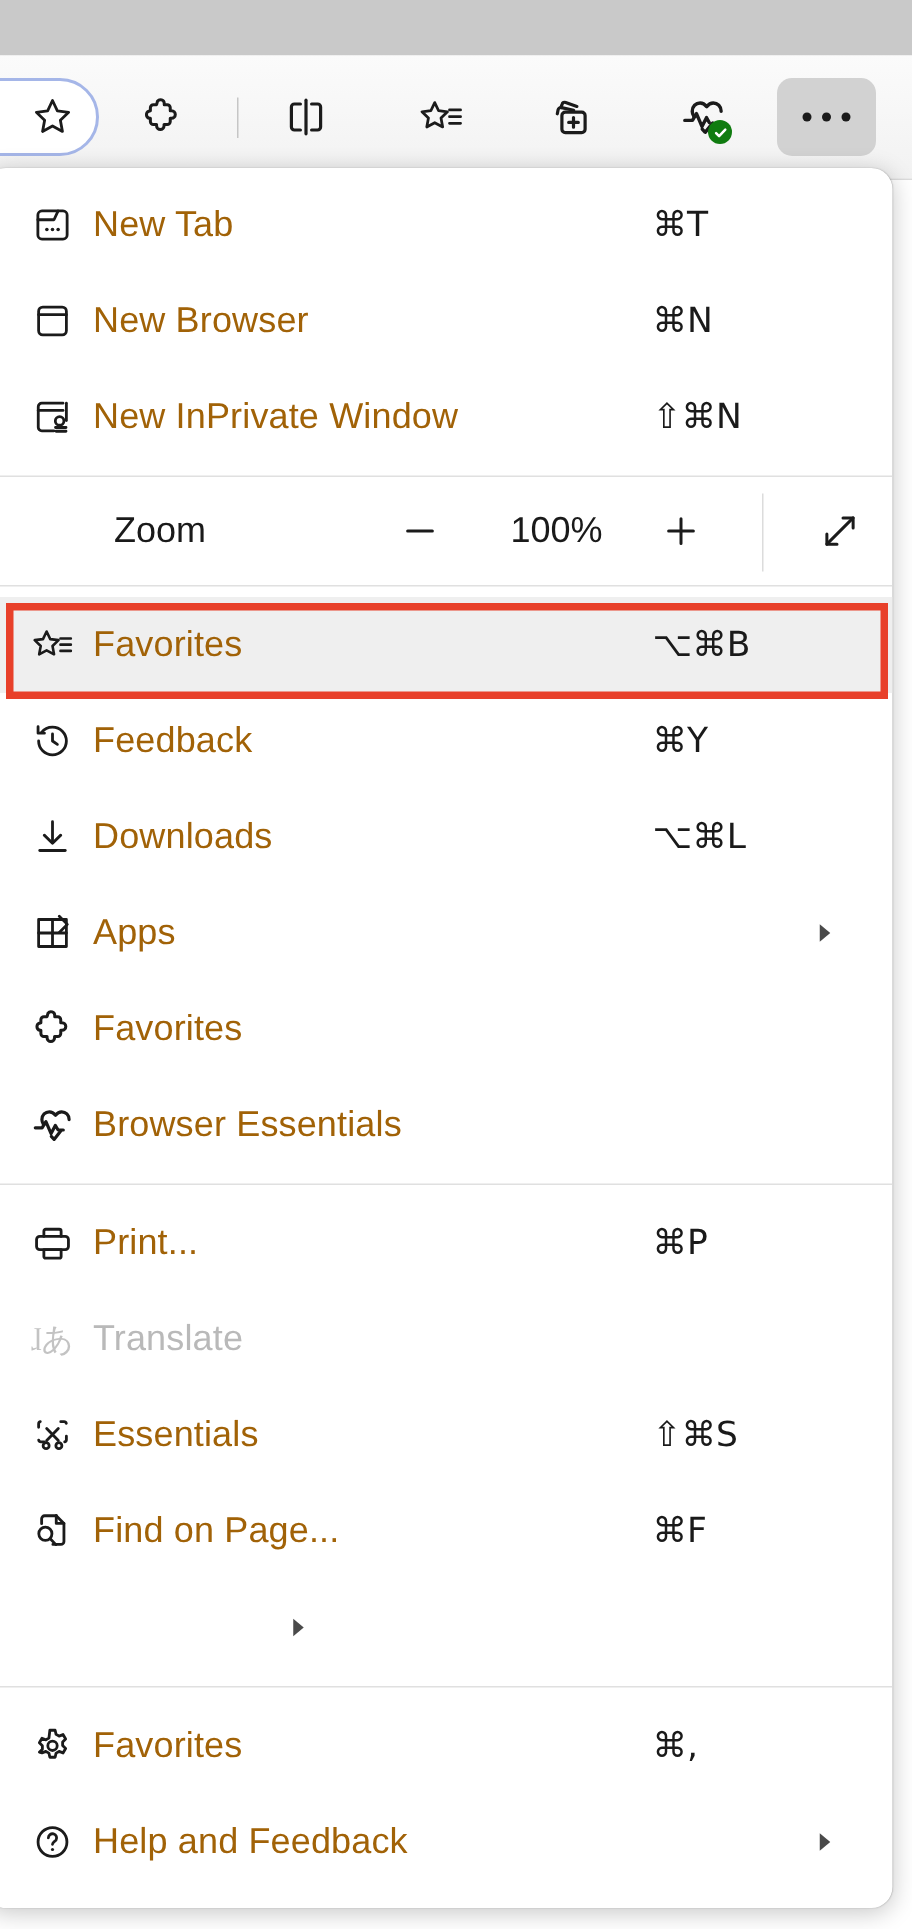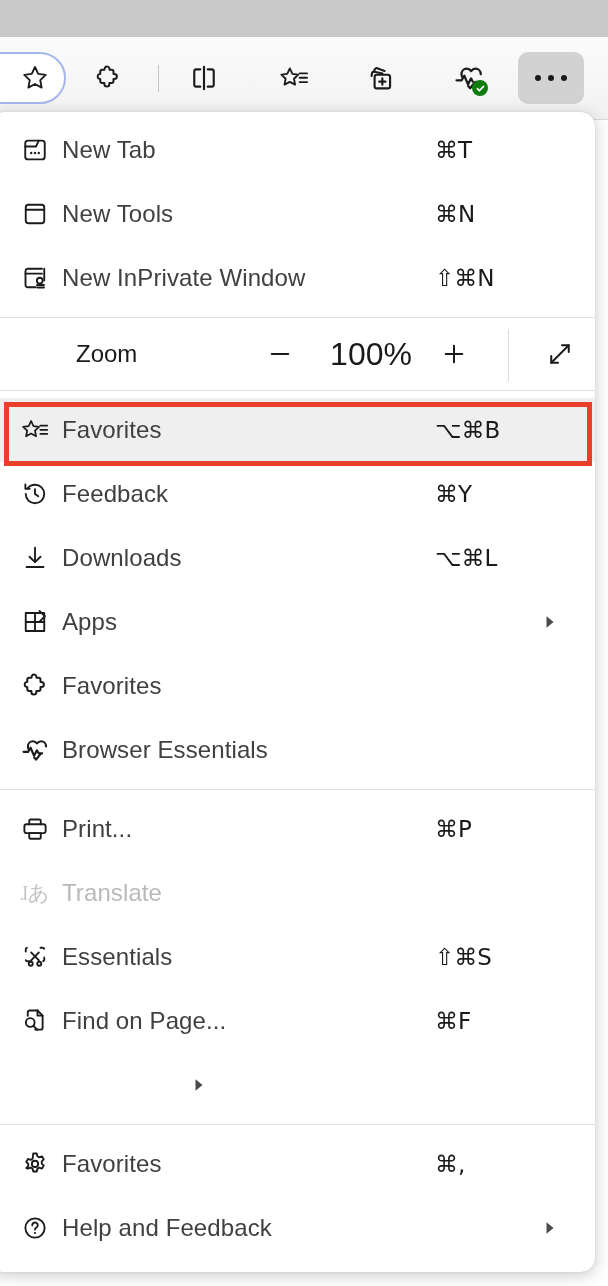--- a/index.html
+++ b/index.html
@@ -110,21 +110,21 @@
     min-width: 72px;
     display: flex;
     align-items: center;
     justify-content: center;
     padding-left: 18px;
     box-sizing: border-box;
   }
   .mi-label {
     flex: 1;
     font-size: 24px;
-    color: #404040;
+    color: #a16207;
     letter-spacing: 0.1px;
   }
   .mi-shortcut {
     font-size: 23px;
     color: #1a1a1a;
     min-width: 86px;
     text-align: left;
     margin-right: 42px;
   }
   .mi-chevron {
@@ -160,21 +160,21 @@
   #zoom-minus {
     position: absolute; left: 268px; top: 50%;
     transform: translateY(-50%);
     width: 44px; height: 44px;
     display: flex; align-items: center; justify-content: center;
   }
   #zoom-value {
     position: absolute; left: 336px; top: 50%;
     transform: translateY(-50%);
     width: 90px; text-align: center;
-    font-size: 32px; color: #1a1a1a;
+    font-size: 24px; color: #1a1a1a;
   }
   #zoom-plus {
     position: absolute; left: 442px; top: 50%;
     transform: translateY(-50%);
     width: 44px; height: 44px;
     display: flex; align-items: center; justify-content: center;
   }
   #zoom-vsep {
     position: absolute; left: 518px; top: 4px;
     width: 1px; height: 52px; background: #dcdcdc;
@@ -288,21 +288,21 @@
       <span class="mi-shortcut glyph-mono">⌘T</span>
     </div>
 
     <div class="menu-item">
       <span class="mi-icon">
         <svg width="30" height="30" viewBox="0 0 24 24" fill="none" stroke="#1b1b1b" stroke-width="1.5" stroke-linejoin="round" stroke-linecap="round">
           <rect x="4.6" y="4.6" width="14.8" height="14.8" rx="2.2"></rect>
           <path d="M4.6 8.6h14.8"></path>
         </svg>
       </span>
-      <span class="mi-label">New Tools</span>
+      <span class="mi-label">New Browser</span>
       <span class="mi-shortcut glyph-mono">⌘N</span>
     </div>
 
     <div class="menu-item">
       <span class="mi-icon">
         <svg width="30" height="30" viewBox="0 0 24 24" fill="none" stroke="#1b1b1b" stroke-width="1.5" stroke-linejoin="round" stroke-linecap="round">
           <path d="M17.6 4.6H6.3a1.9 1.9 0 00-1.9 1.9v11a1.9 1.9 0 001.9 1.9h6.4"></path>
           <path d="M4.4 8.5h13.2"></path>
           <path d="M19.4 4.6v9.3"></path>
           <circle cx="15.8" cy="14.1" r="2.3"></circle>

